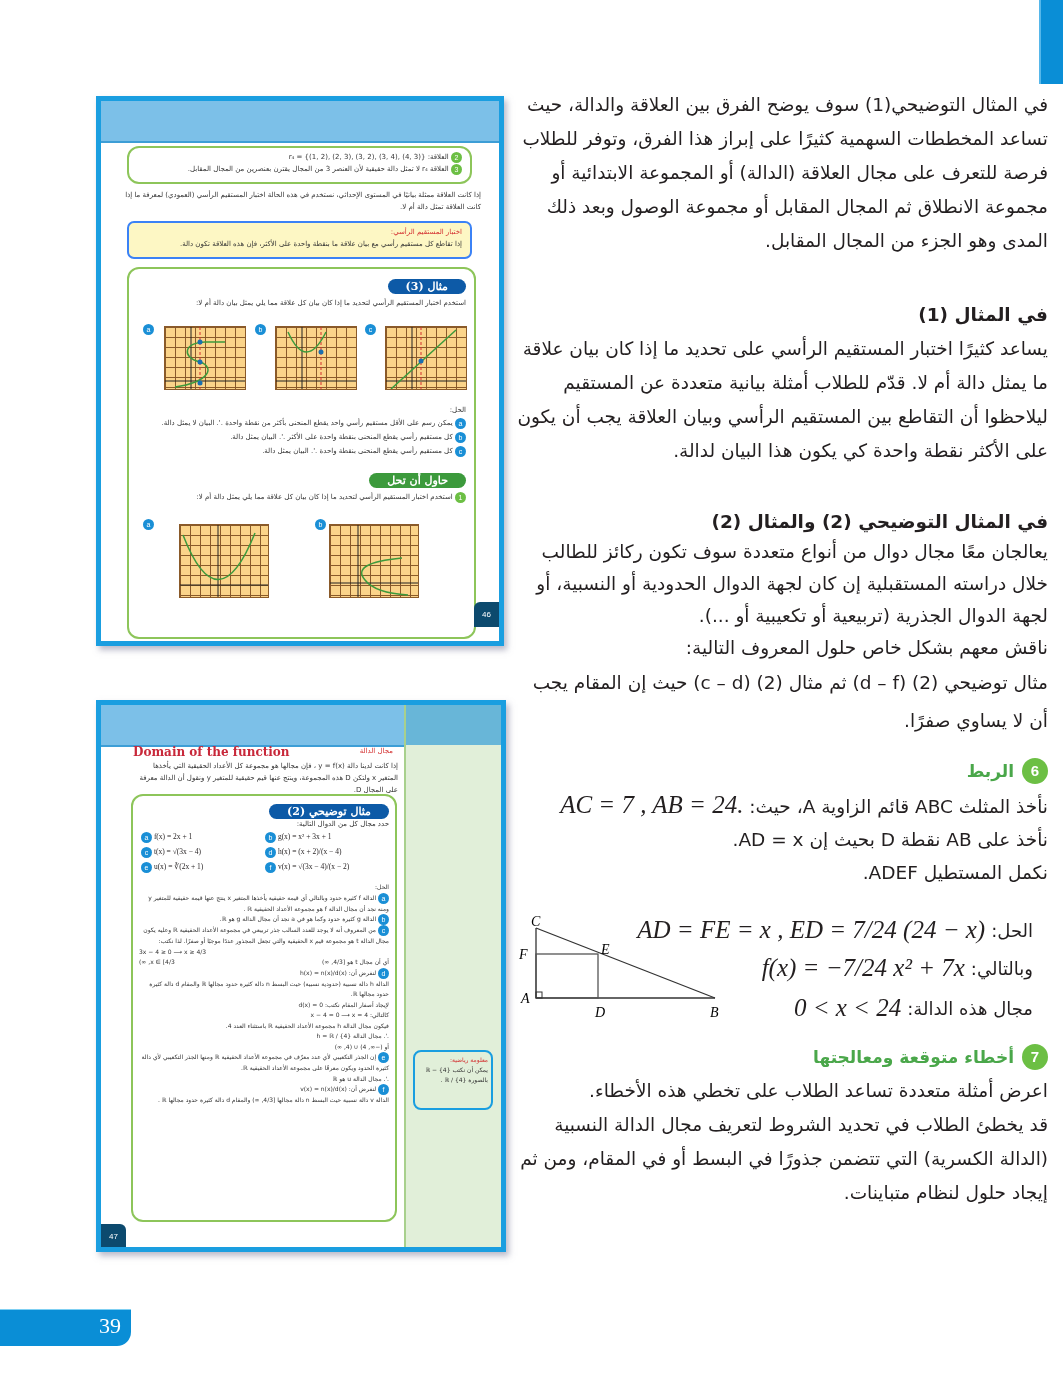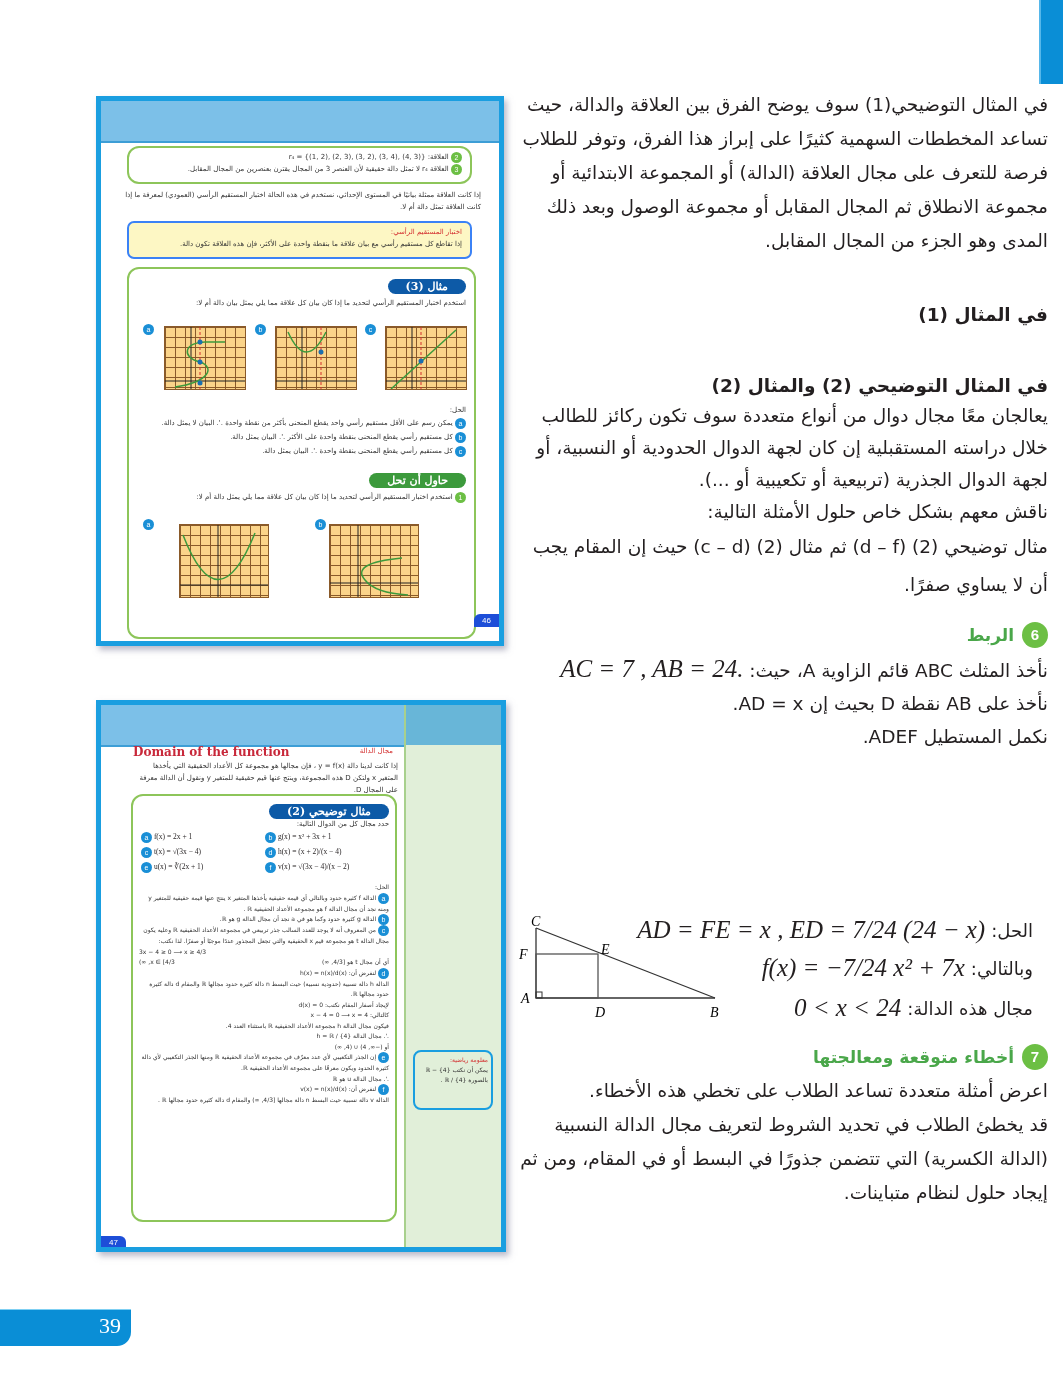--- a/index.html
+++ b/index.html
@@ -23,21 +23,21 @@
   .gbox{border:2px solid #8dc55a;border-radius:12px;}
   .ybox{border:2px solid #3b82f6;border-radius:7px;background:#fdf7c4;}
   .dot{display:inline-block;width:11px;height:11px;border-radius:50%;color:#fff;font-size:7px;text-align:center;line-height:11px;font-family:"Liberation Sans",sans-serif;vertical-align:middle;}
   .dot.g{background:#6cbf44;}
   .dot.b{background:#1a8fd6;}
   .pill{display:inline-block;background:#0d5aa7;color:#fff;border-radius:10px;padding:1px 18px;font-size:11px;font-weight:bold;}
   .pill.green{background:#3c9a3c;}
   .red{color:#d32f2f;}
   .grid{position:absolute;background-color:#fbd48a;background-image:linear-gradient(#8a5a2a 1px,transparent 1px),linear-gradient(90deg,#8a5a2a 1px,transparent 1px);background-size:10px 10px;border:1px solid #8a5a2a;}
   .grid svg{position:absolute;left:0;top:0;}
-  .pgno{position:absolute;background:#1d4ed8;color:#fff;font-size:8px;font-family:"Liberation Sans",sans-serif;padding:2px 8px;border-top-left-radius:6px;}
+  .pgno{position:absolute;background:#0c4a6e;color:#fff;font-size:8px;font-family:"Liberation Sans",sans-serif;padding:8px 8px;border-top-left-radius:6px;}
 </style>
 </head>
 <body>
 
 <div class="side-tab"></div>
 
 <div class="thumb" style="left:96px;top:96px;width:398px;height:540px;">
   <div class="band"></div>
 
   <div class="gbox tiny" style="position:absolute;left:26px;top:45px;width:345px;height:38px;padding:3px 8px;box-sizing:border-box;">
@@ -170,23 +170,24 @@
     <div class="red">معلومة رياضية:</div>
     <div>يمكن أن نكتب ℝ − {4} بالصورة ℝ / {4} .</div>
   </div>
 
   <div class="pgno" style="left:0;bottom:-2px;border-top-left-radius:0;border-top-right-radius:6px;">47</div>
 </div>
 
 <div class="tcol" style="top:88px;">
   <p style="margin-bottom:8px;">في المثال التوضيحي(1) سوف يوضح الفرق بين العلاقة والدالة، حيث تساعد المخططات السهمية كثيرًا على إبراز هذا الفرق، وتوفر للطلاب فرصة للتعرف على مجال العلاقة (الدالة) أو المجموعة الابتدائية أو مجموعة الانطلاق ثم المجال المقابل أو مجموعة الوصول وبعد ذلك المدى وهو الجزء من المجال المقابل.</p>
   <p class="h">في المثال (1)</p>
+  <p style="margin-bottom:6px;">يساعد كثيرًا اختبار المستقيم الرأسي على تحديد ما إذا كان بيان علاقة ما يمثل دالة أم لا. قدّم للطلاب أمثلة بيانية متعددة عن المستقيم ليلاحظوا أن التقاطع بين المستقيم الرأسي وبيان العلاقة يجب أن يكون على الأكثر نقطة واحدة كي يكون هذا البيان لدالة.</p>
   <p class="h" style="line-height:28px;">في المثال التوضيحي (2) والمثال (2)</p>
   <p style="line-height:32px;">يعالجان معًا مجال دوال من أنواع متعددة سوف تكون ركائز للطالب خلال دراسته المستقبلية إن كان لجهة الدوال الحدودية أو النسبية، أو لجهة الدوال الجذرية (تربيعية أو تكعيبية أو ...).</p>
-  <p style="line-height:32px;">ناقش معهم بشكل خاص حلول الأمثلة التالية:</p>
+  <p style="line-height:32px;">ناقش معهم بشكل خاص حلول المعروف التالية:</p>
   <p style="line-height:38px;">مثال توضيحي (2) (d – f) ثم مثال (2) (c – d) حيث إن المقام يجب أن لا يساوي صفرًا.</p>
 
   <div class="sec-head" style="margin-top:14px;">
     <span class="num">6</span>
     <span>الربط</span>
   </div>
   <p style="line-height:33px;"><span>نأخذ المثلث ABC قائم الزاوية A، حيث:</span> <span class="math">AC = 7 , AB = 24.</span></p>
   <p style="line-height:33px;">نأخذ على AB نقطة D بحيث إن AD = x.</p>
   <p style="line-height:33px;">نكمل المستطيل ADEF.</p>
 </div>

